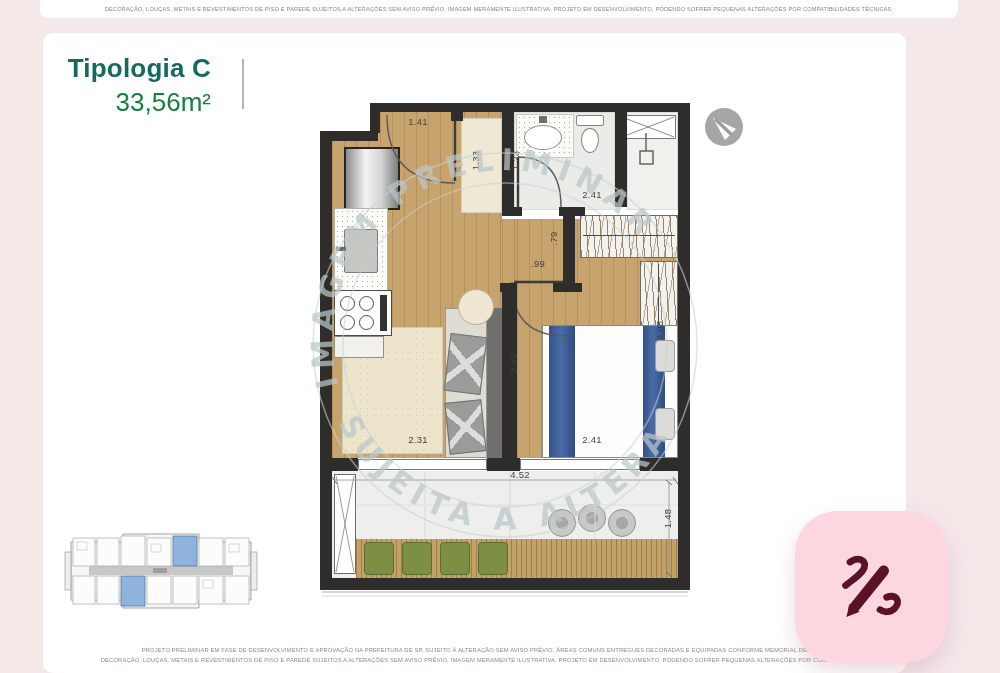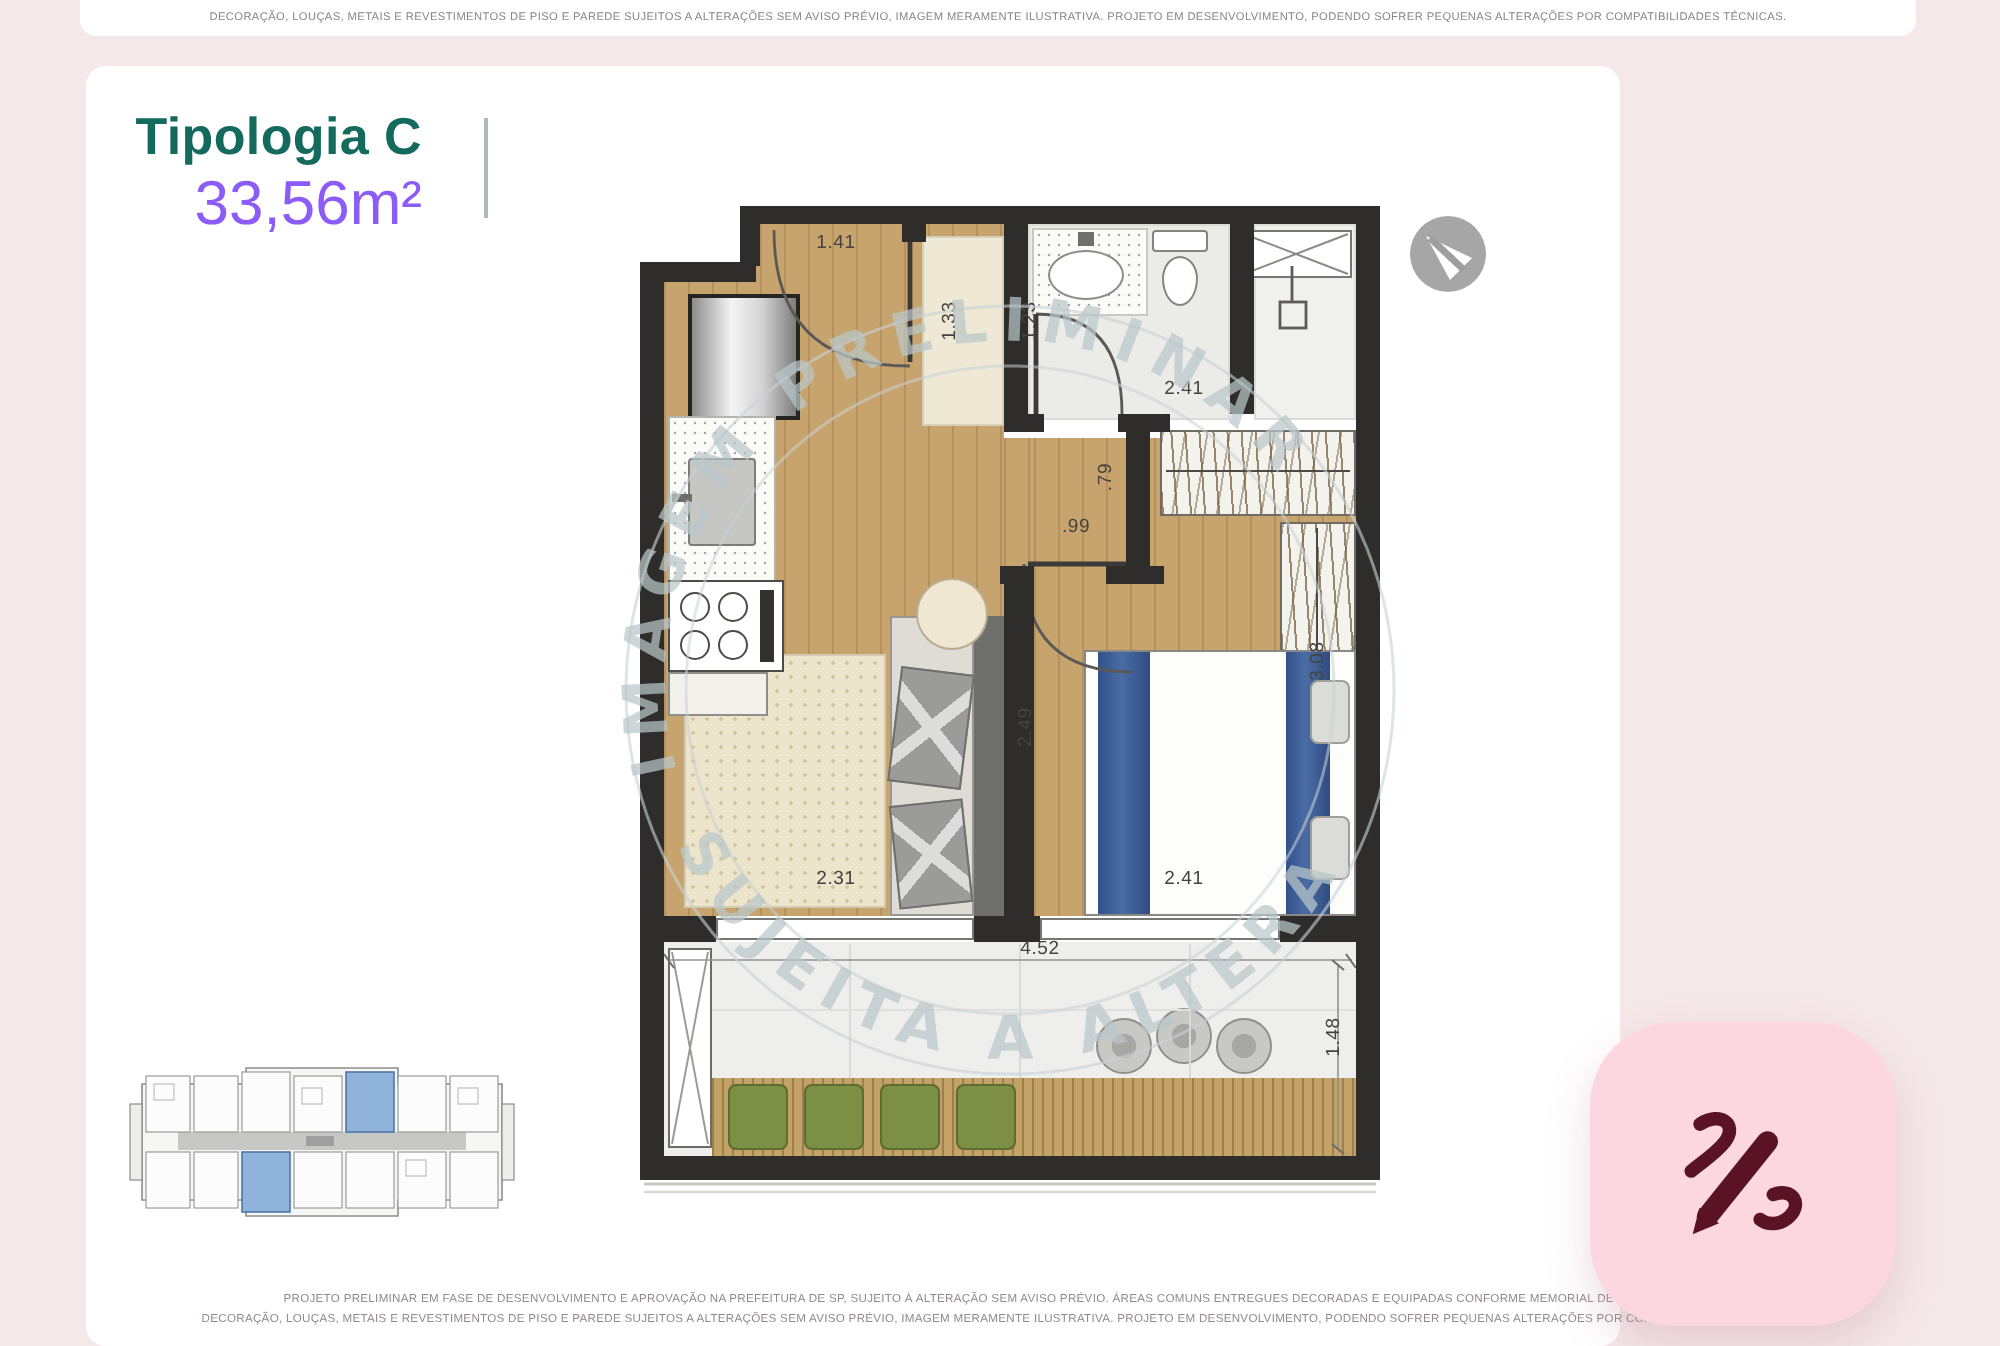--- a/index.html
+++ b/index.html
@@ -6,27 +6,27 @@
   body{width:1000px;height:673px;position:relative;overflow:hidden;
        background:#f5e8e9;font-family:"Liberation Sans",sans-serif;}
   .abs{position:absolute;}
 
   
   #top-strip{position:absolute;left:40px;top:0;width:918px;height:18px;background:#fff;
              border-radius:0 0 8px 8px;display:flex;align-items:center;justify-content:center;}
   #top-strip span{font-size:5.6px;color:#8d8286;letter-spacing:.2px;white-space:nowrap;}
 
   
-  #card{position:absolute;left:43px;top:33px;width:767px;height:640px;background:#fff;
+  #card{position:absolute;left:43px;top:33px;width:863px;height:640px;background:#fff;
         border-radius:10px;}
 
   
   #title-block{position:absolute;left:18px;top:20px;width:150px;text-align:right;color:#156a5e;}
   #typology{font-size:26px;font-weight:bold;line-height:30px;letter-spacing:.2px;}
-  #area{font-size:31px;font-weight:400;line-height:38px;color:#8b5cf6;}
+  #area{font-size:26px;font-weight:400;line-height:38px;color:#15803d;}
   #header-divider{position:absolute;left:199px;top:26px;width:2px;height:50px;background:#b2b8ba;}
   #info-block{position:absolute;left:216px;top:24px;color:#1d6f62;font-size:15px;line-height:19px;font-weight:500;}
 
   
   #plan{position:absolute;left:277px;top:70px;width:370px;height:495px;}
   .wall{position:absolute;background:#2f2d2b;}
   .dim{position:absolute;font-size:9.5px;color:#45433f;letter-spacing:.3px;width:40px;text-align:center;}
   .dim.v{width:34px;transform:rotate(-90deg);}
   .wood{background-color:#c7a36e;
         background-image:repeating-linear-gradient(90deg,rgba(115,80,35,.22) 0 1px,transparent 1px 12px);}

